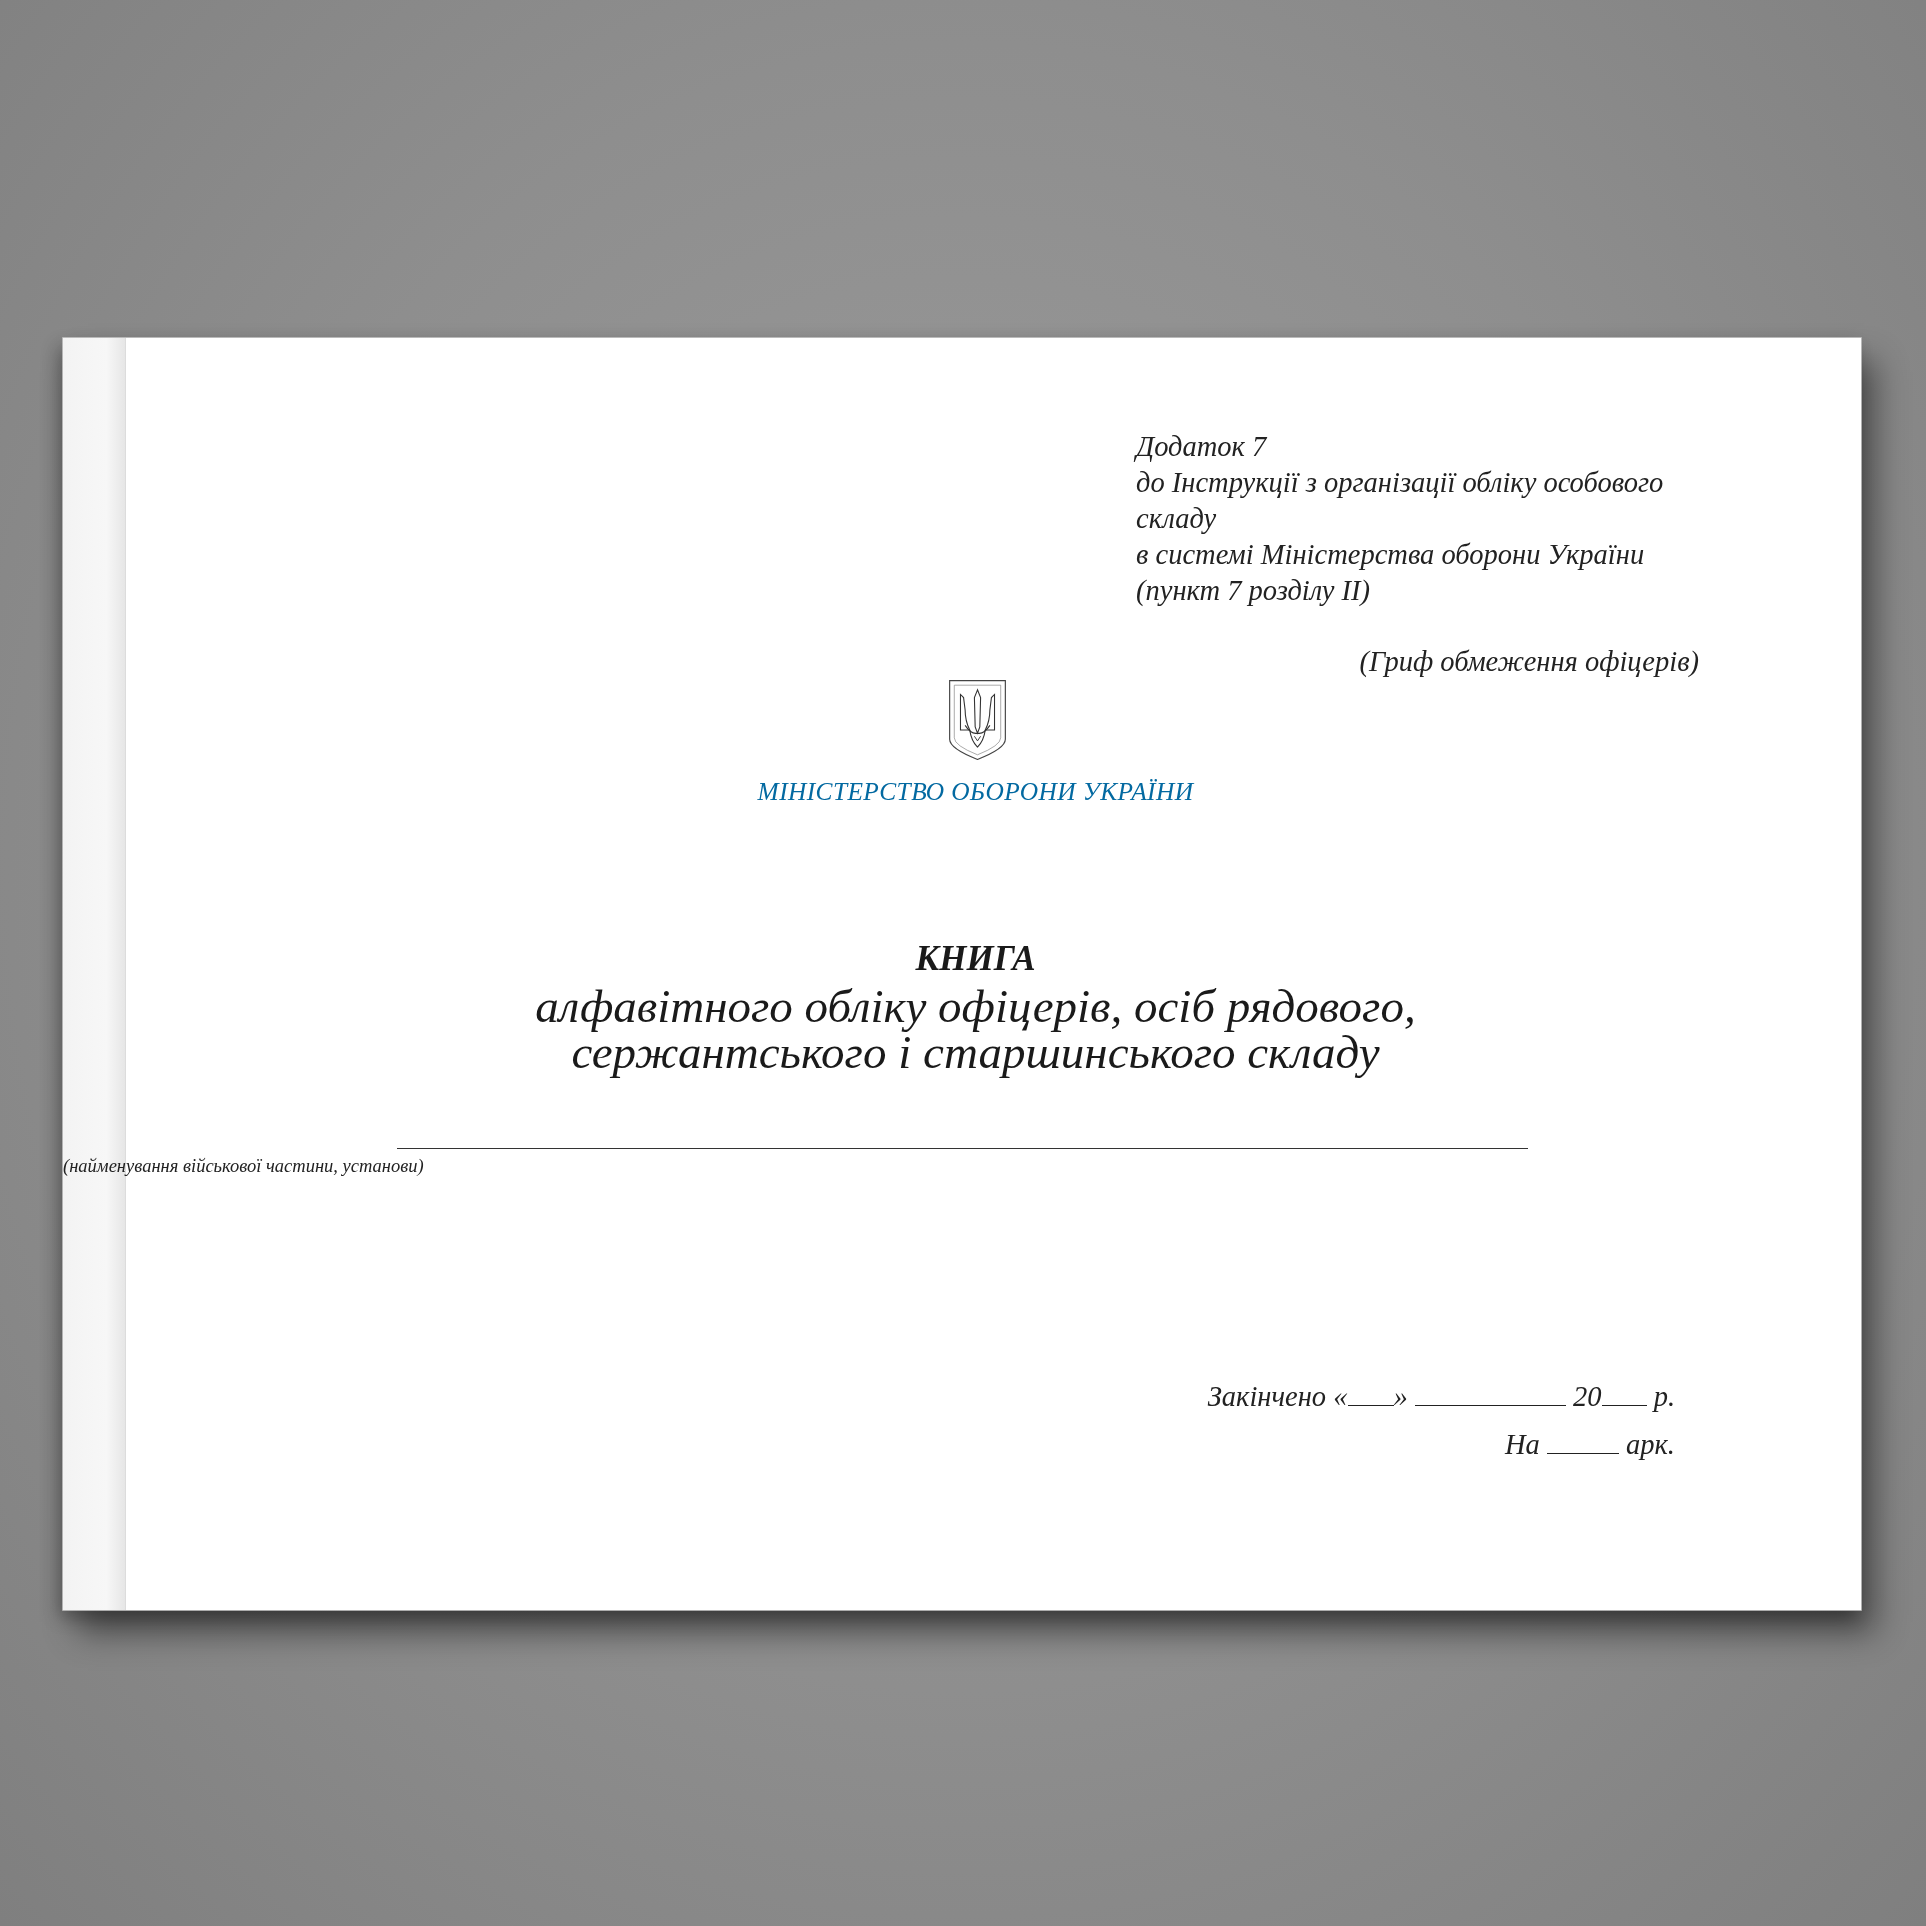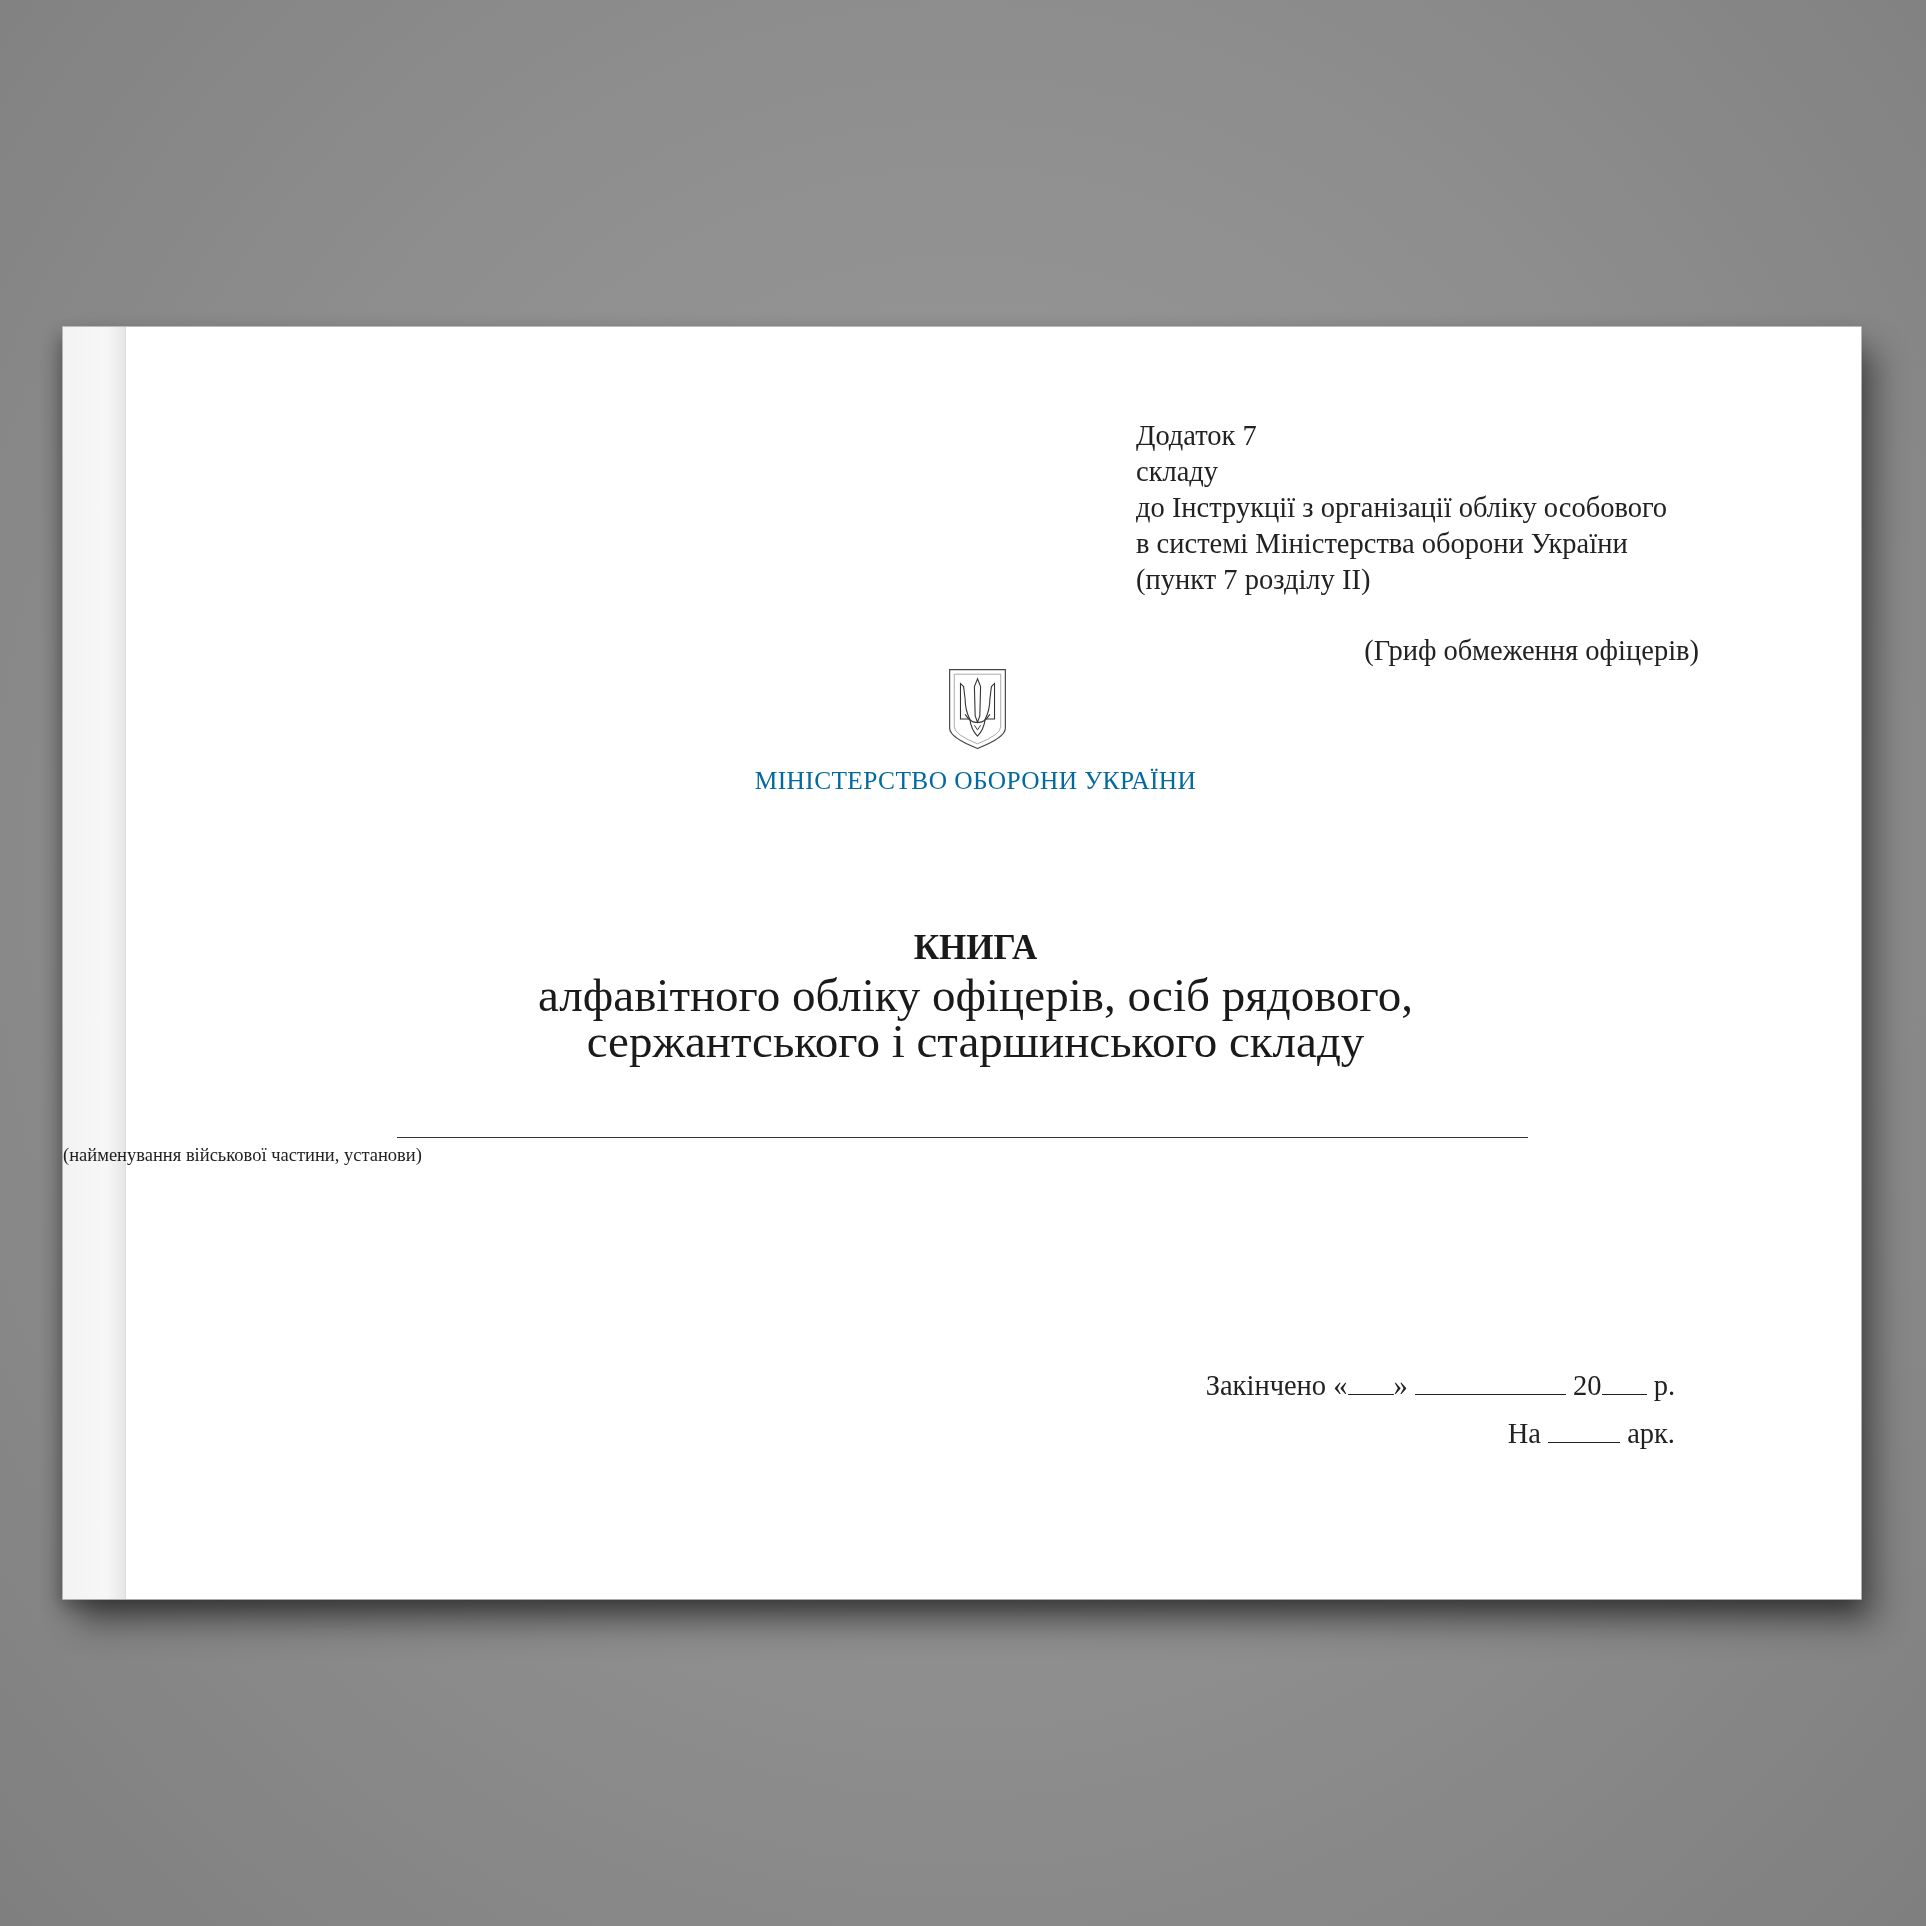--- a/index.html
+++ b/index.html
@@ -3,23 +3,24 @@
   <meta charset="utf-8">
   <style>
     html, body { margin: 0; padding: 0; }
     body {
       width: 1926px; height: 1926px; position: relative; overflow: hidden;
       background: radial-gradient(ellipse at 50% 45%, #9c9c9c 0%, #8e8e8e 55%, #7f7f7f 100%);
       font-family: "Liberation Serif", "DejaVu Serif", serif;
       color: #1c1c1c;
     }
     .book {
-      position: absolute; left: 63px; top: 327px; width: 1798px; height: 1272px;
+      position: absolute; left: 63px; top: 338px; width: 1798px; height: 1272px;
       background: #ffffff;
       box-shadow: 0 0 0 0.8px #c8c8c8, 14px 23px 31px rgba(0,0,0,0.45), -4.6px 7.7px 17px rgba(0,0,0,0.3);
+      font-style: italic;
     }
     .spine {
       position: absolute; left: 0; top: 0; width: 62px; height: 100%;
       background: linear-gradient(90deg, #f3f3f3 0%, #f7f7f7 70%, #e6e6e6 100%);
       border-right: 0.8px solid #dcdcdc;
     }
     .appendix {
       position: absolute; left: 1073px; top: 91px; width: 616px;
       font-size: 28.5px; line-height: 36px; color: #222;
     }
@@ -56,22 +57,22 @@
     .blank { display: inline-block; border-bottom: 1.5px solid #222; height: 23px; vertical-align: baseline; }
   </style>
 </head>
 <body>
 
 <div class="book">
   <div class="spine"></div>
 
   <div class="appendix">
     <div>Додаток 7</div>
+    <div>до Інструкції з організації обліку особового</div>
     <div>складу</div>
-    <div>до Інструкції з організації обліку особового</div>
     <div>в системі Міністерства оборони України</div>
     <div>(пункт 7 розділу II)</div>
   </div>
 
   <div class="classification">(Гриф обмеження офіцерів)</div>
 
   <div class="emblem">
     <svg width="59" height="82" viewBox="0 0 76 106">
       <path d="M2 2 H74 V78 Q74 90 38 104 Q2 90 2 78 Z" fill="none" stroke="#444" stroke-width="1.5"></path>
       <path d="M8 8 H68 V76 Q68 86 38 98 Q8 86 8 76 Z" fill="none" stroke="#777" stroke-width="0.8"></path>

